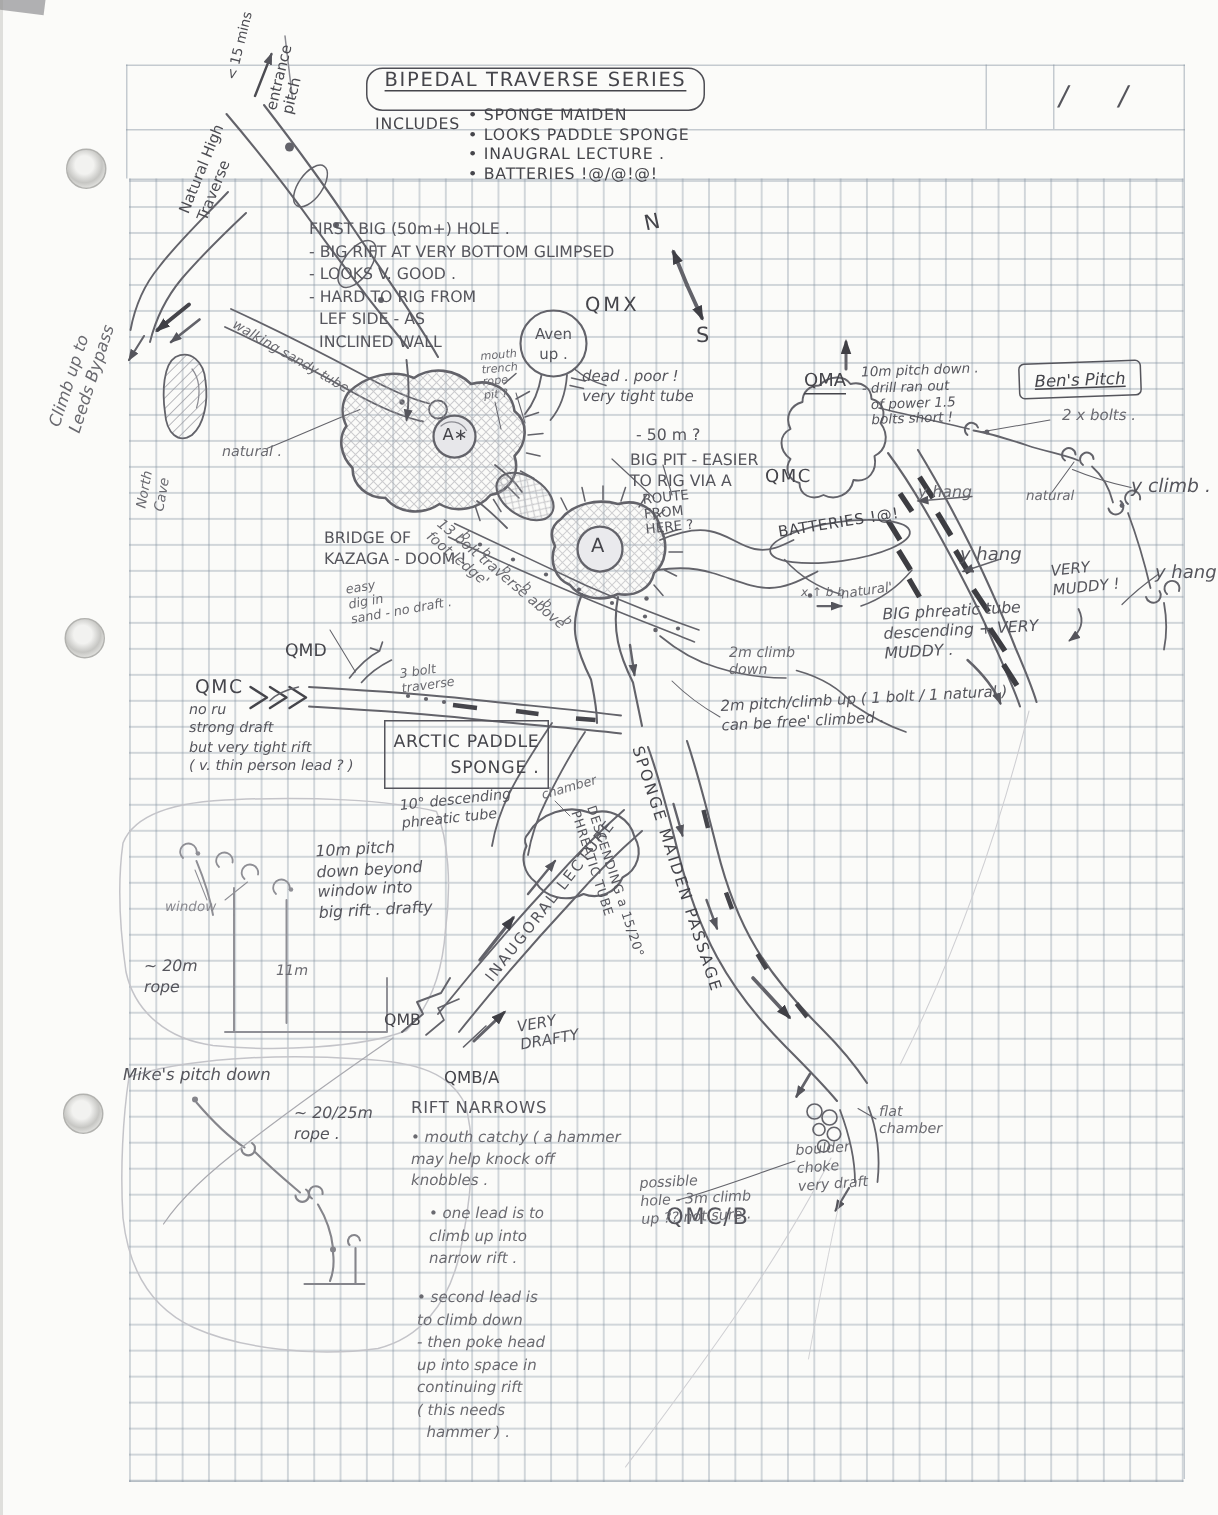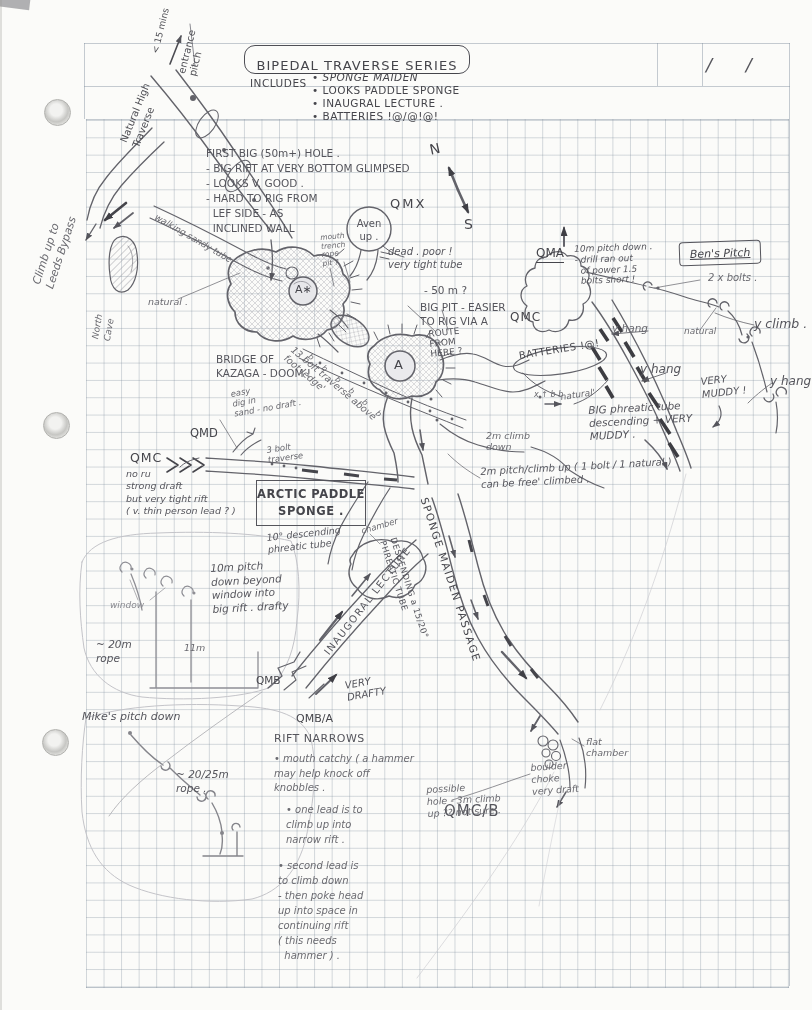--- a/index.html
+++ b/index.html
@@ -13,28 +13,28 @@
     border-bottom:1px solid rgba(128,143,158,.45);}
   .hline,.vline{position:absolute;z-index:0;background:rgba(128,143,158,.45);}
   svg.map{position:absolute;left:0;top:0;z-index:1;}
   .ann{position:absolute;z-index:2;color:#5c5c63;white-space:pre-line;line-height:1.28;
        transform-origin:0 0;}
   .it{font-style:italic;}
   .punch{position:absolute;z-index:3;width:25px;height:25px;border-radius:50%;
     background:radial-gradient(circle at 45% 40%, #f2f2f0 30%, #c6c6c3 58%, #dbdbd8 72%, #efefec 100%);
     border:1px solid #b2b2af;}
   .titlebox{position:absolute;z-index:2;left:244px;top:45px;width:224px;height:27px;
-    border:1.6px solid #4f4f56;border-radius:11px;display:flex;align-items:flex-end;justify-content:center;
+    border:1.6px solid #4f4f56;border-radius:11px;display:flex;align-items:flex-start;justify-content:center;
     font-size:13px;letter-spacing:1.1px;color:#45454b;text-decoration:underline;text-underline-offset:3px;}
   .bensbox{position:absolute;z-index:2;left:679px;top:241px;width:80px;height:22px;
     border:1.3px solid #55555c;border-radius:4px;display:flex;align-items:center;justify-content:center;
     font-size:11px;color:#45454b;font-style:italic;text-decoration:underline;transform:rotate(-2deg);}
   .arcticbox{position:absolute;z-index:2;left:256px;top:480px;width:108px;height:44px;
-    border:1.5px solid #55555c;display:flex;align-items:center;justify-content:center;text-align:center;
-    font-size:11.5px;line-height:1.45;color:#45454b;letter-spacing:.5px;white-space:pre-line;font-weight:bold;}
+    border:1.5px solid #55555c;display:flex;align-items:center;justify-content:center;text-align:right;
+    font-size:11.5px;line-height:1.45;color:#45454b;letter-spacing:.5px;white-space:pre-line;}
   .corner{position:absolute;z-index:4;left:-6px;top:-5px;width:36px;height:13px;background:#97979a;
     opacity:.75;transform:rotate(7deg);}
   .edge{position:absolute;z-index:4;left:0;top:0;width:2px;height:1010px;background:rgba(150,150,148,.28);}
 </style>
 </head>
 <body>
 
 <div class="paper">
   <div class="grid"></div>
 
@@ -288,21 +288,21 @@
       <g>
         <path d="M436,332 L408,306 M448,330 L442,310" stroke-width="0.8"></path>
       </g>
     </g>
   </svg>
 
   <div class="titlebox">
       <span>BIPEDAL TRAVERSE SERIES</span>
     </div>
   <div class="ann" style="left:250px;top:77px;font-size:10.5px;letter-spacing:.5px;color:#45454b;">INCLUDES</div>
-  <div class="ann" style="left:312px;top:71px;font-size:10.5px;letter-spacing:.5px;color:#45454b;font-style:italic;">• SPONGE MAIDEN</div>
+  <div class="ann" style="left:312px;top:71px;font-size:10.5px;letter-spacing:.5px;color:#45454b;">• SPONGE MAIDEN</div>
   <div class="ann" style="left:312px;top:84px;font-size:10.5px;letter-spacing:.5px;color:#45454b;">• LOOKS PADDLE SPONGE</div>
   <div class="ann" style="left:312px;top:97px;font-size:10.5px;letter-spacing:.5px;color:#45454b;">• INAUGRAL LECTURE .</div>
   <div class="ann" style="left:312px;top:110px;font-size:10.5px;letter-spacing:.5px;color:#45454b;">• BATTERIES !@/@!@!</div>
   <div class="ann it" style="left:706px;top:53px;font-size:18px;letter-spacing:14px;color:#55555c;">/ /</div>
 
   <div class="ann" style="left:176px;top:72px;font-size:10px;color:#4c4c52;line-height:1.1;transform:rotate(-76deg);">entrance
 pitch</div>
   <div class="ann" style="left:150px;top:52px;font-size:9px;color:#4c4c52;transform:rotate(-76deg);">&lt; 15 mins</div>
   <div class="ann" style="left:118px;top:140px;font-size:10px;color:#4c4c52;transform:rotate(-68deg);">Natural High
 Traverse</div>
@@ -386,21 +386,21 @@
 phreatic tube</div>
   <div class="ann it" style="left:210px;top:562px;font-size:10.5px;color:#55555c;line-height:1.3;transform:rotate(-3deg);">10m pitch
 down beyond
 window into
 big rift . drafty</div>
   <div class="ann it" style="left:110px;top:600px;font-size:9px;color:#8a8a90;">window</div>
   <div class="ann it" style="left:184px;top:642px;font-size:9.5px;color:#6a6a70;">11m</div>
   <div class="ann it" style="left:96px;top:638px;font-size:10.5px;color:#55555c;line-height:1.3;">~ 20m
 rope</div>
   <div class="ann it" style="left:82px;top:710px;font-size:11px;color:#55555c;">Mike's pitch down</div>
-  <div class="ann it" style="left:176px;top:768px;font-size:10.5px;color:#55555c;line-height:1.3;">~ 20/25m
+  <div class="ann it" style="left:176px;top:736px;font-size:10.5px;color:#55555c;line-height:1.3;padding-left:20px;">~ 20/25m
 rope .</div>
   <div class="ann" style="left:256px;top:674px;font-size:10.5px;color:#45454b;">QMB</div>
   <div class="ann it" style="left:344px;top:680px;font-size:10px;color:#55555c;line-height:1.2;transform:rotate(-10deg);">VERY
 DRAFTY</div>
   <div class="ann" style="left:296px;top:712px;font-size:11px;color:#45454b;">QMB/A</div>
   <div class="ann" style="left:274px;top:732px;font-size:11px;color:#55555c;letter-spacing:.5px;">RIFT NARROWS</div>
   <div class="ann it" style="left:274px;top:752px;font-size:10px;color:#6a6a70;line-height:1.45;">• mouth catchy ( a hammer
 may help knock off
 knobbles .</div>
   <div class="ann it" style="left:286px;top:802px;font-size:10px;color:#6a6a70;line-height:1.5;">• one lead is to

